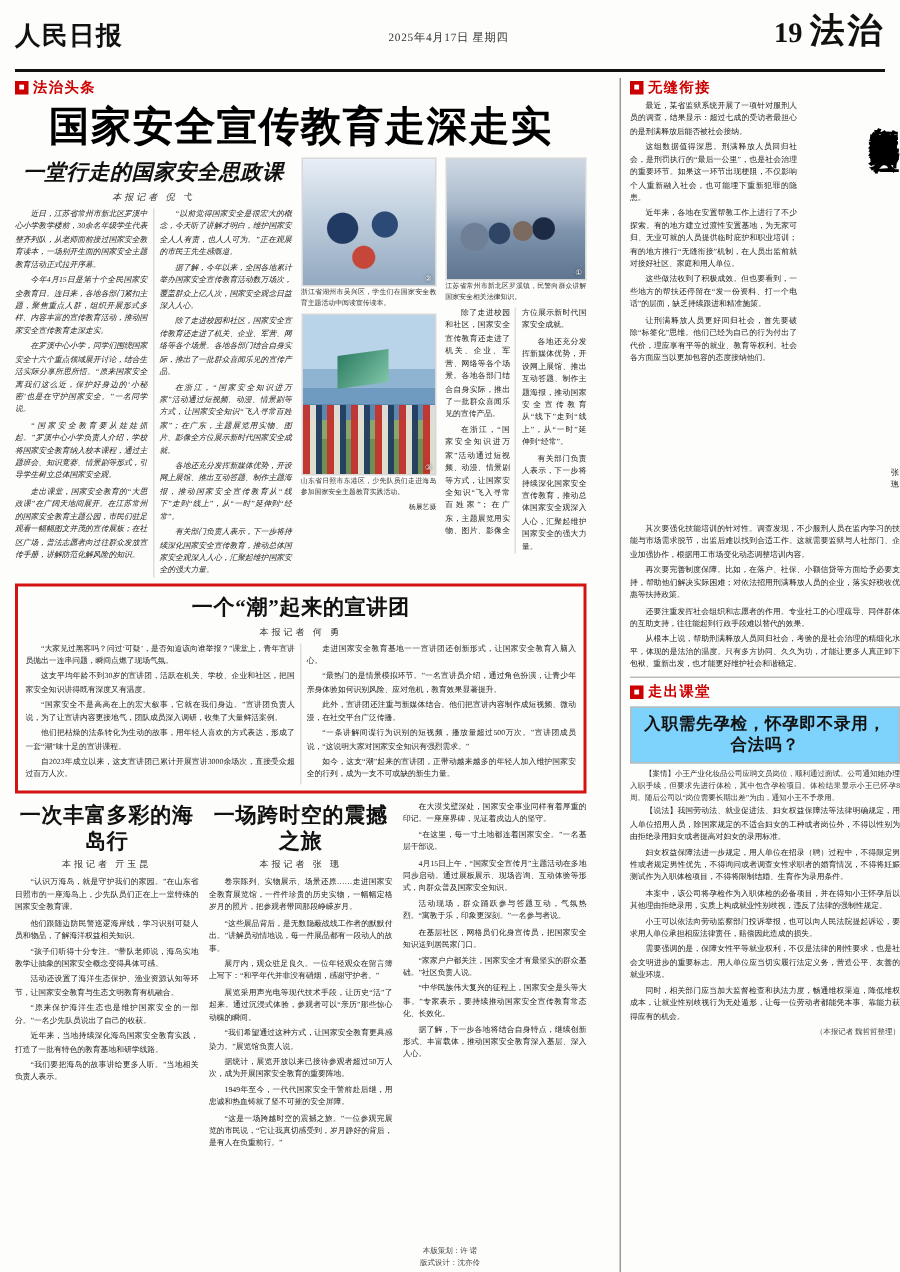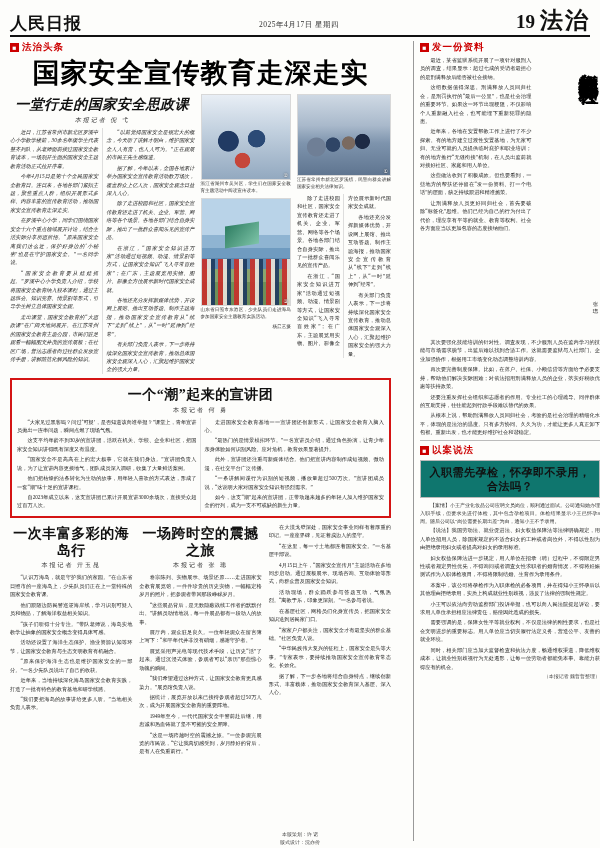--- a/index.html
+++ b/index.html
@@ -23,21 +23,21 @@
     padding: 6px 10px 4px 10px;
     background: #fdfdfb;
   }
 
   
   .masthead {
     display: flex;
     align-items: flex-end;
     justify-content: center;
     border-bottom: 2px solid #111;
-    padding-bottom: 3px;
+    padding-bottom: 14px;
     height: 26px;
   }
   .masthead-logo {
     font-family: "Liberation Serif", serif;
     font-size: 17px;
     font-weight: bold;
     letter-spacing: 1px;
     color: #111;
     line-height: 1;
   }
@@ -273,21 +273,21 @@
   }
   .r-top-wrap {
     display: flex;
     gap: 5px;
   }
   .r-top-text { width: 112px; }
   .r-top-title { width: 64px; display: flex; flex-direction: column; align-items: flex-end; }
 
   .qa-box {
     border: 1px solid #bbb;
-    background: #0f766e;
+    background: #7dd3fc;
     padding: 4px 5px;
     margin: 3px 0 4px 0;
   }
   .qa-title {
     font-size: 11px;
     font-weight: bold;
     text-align: center;
     line-height: 1.3;
     letter-spacing: 0.5px;
   }
@@ -448,21 +448,21 @@
         </div>
 
       </div>
 
     </div>
 
     <div class="col-right">
 
       <div class="flag">
         <span class="flag-mark">■</span>
-        <span class="flag-text">发一份资料</span>
+        <span class="flag-text">无缝衔接</span>
       </div>
 
       <div class="r-top-wrap">
         <div class="r-top-text">
           <p class="body">最近，某省监狱系统开展了一项针对服刑人员的调查，结果显示：超过七成的受访者最担心的是刑满释放后能否被社会接纳。</p>
           <p class="body">这组数据值得深思。刑满释放人员回归社会，是刑罚执行的“最后一公里”，也是社会治理的重要环节。如果这一环节出现梗阻，不仅影响个人重新融入社会，也可能埋下重新犯罪的隐患。</p>
           <p class="body">近年来，各地在安置帮教工作上进行了不少探索。有的地方建立过渡性安置基地，为无家可归、无业可就的人员提供临时庇护和职业培训；有的地方推行“无缝衔接”机制，在人员出监前就对接好社区、家庭和用人单位。</p>
           <p class="body">这些做法收到了积极成效。但也要看到，一些地方的帮扶还停留在“发一份资料、打一个电话”的层面，缺乏持续跟进和精准施策。</p>
           <p class="body">让刑满释放人员更好回归社会，首先要破除“标签化”思维。他们已经为自己的行为付出了代价，理应享有平等的就业、教育等权利。社会各方面应当以更加包容的态度接纳他们。</p>
         </div>
@@ -476,21 +476,21 @@
         <p class="body">其次要强化技能培训的针对性。调查发现，不少服刑人员在监内学习的技能与市场需求脱节，出监后难以找到合适工作。这就需要监狱与人社部门、企业加强协作，根据用工市场变化动态调整培训内容。</p>
         <p class="body">再次要完善制度保障。比如，在落户、社保、小额信贷等方面给予必要支持，帮助他们解决实际困难；对依法招用刑满释放人员的企业，落实好税收优惠等扶持政策。</p>
         <p class="body">还要注重发挥社会组织和志愿者的作用。专业社工的心理疏导、同伴群体的互助支持，往往能起到行政手段难以替代的效果。</p>
         <p class="body">从根本上说，帮助刑满释放人员回归社会，考验的是社会治理的精细化水平，体现的是法治的温度。只有多方协同、久久为功，才能让更多人真正卸下包袱、重新出发，也才能更好维护社会和谐稳定。</p>
       </div>
 
       <div class="rule-thin"></div>
 
       <div class="flag">
         <span class="flag-mark">■</span>
-        <span class="flag-text">以案说法</span>
+        <span class="flag-text">走出课堂</span>
       </div>
 
       <div class="qa-box">
         <div class="qa-title">入职需先孕检，怀孕即不录用，合法吗？</div>
       </div>
 
       <p class="qa-lead">【案情】小王产业化妆品公司应聘文员岗位，顺利通过面试。公司通知她办理入职手续，但要求先进行体检，其中包含孕检项目。体检结果显示小王已怀孕8周。随后公司以“岗位需要长期出差”为由，通知小王不予录用。</p>
       <p class="body">【说法】我国劳动法、就业促进法、妇女权益保障法等法律明确规定，用人单位招用人员，除国家规定的不适合妇女的工种或者岗位外，不得以性别为由拒绝录用妇女或者提高对妇女的录用标准。</p>
       <p class="body">妇女权益保障法进一步规定，用人单位在招录（聘）过程中，不得限定男性或者规定男性优先，不得询问或者调查女性求职者的婚育情况，不得将妊娠测试作为入职体检项目，不得将限制结婚、生育作为录用条件。</p>
       <p class="body">本案中，该公司将孕检作为入职体检的必备项目，并在得知小王怀孕后以其他理由拒绝录用，实质上构成就业性别歧视，违反了法律的强制性规定。</p>

